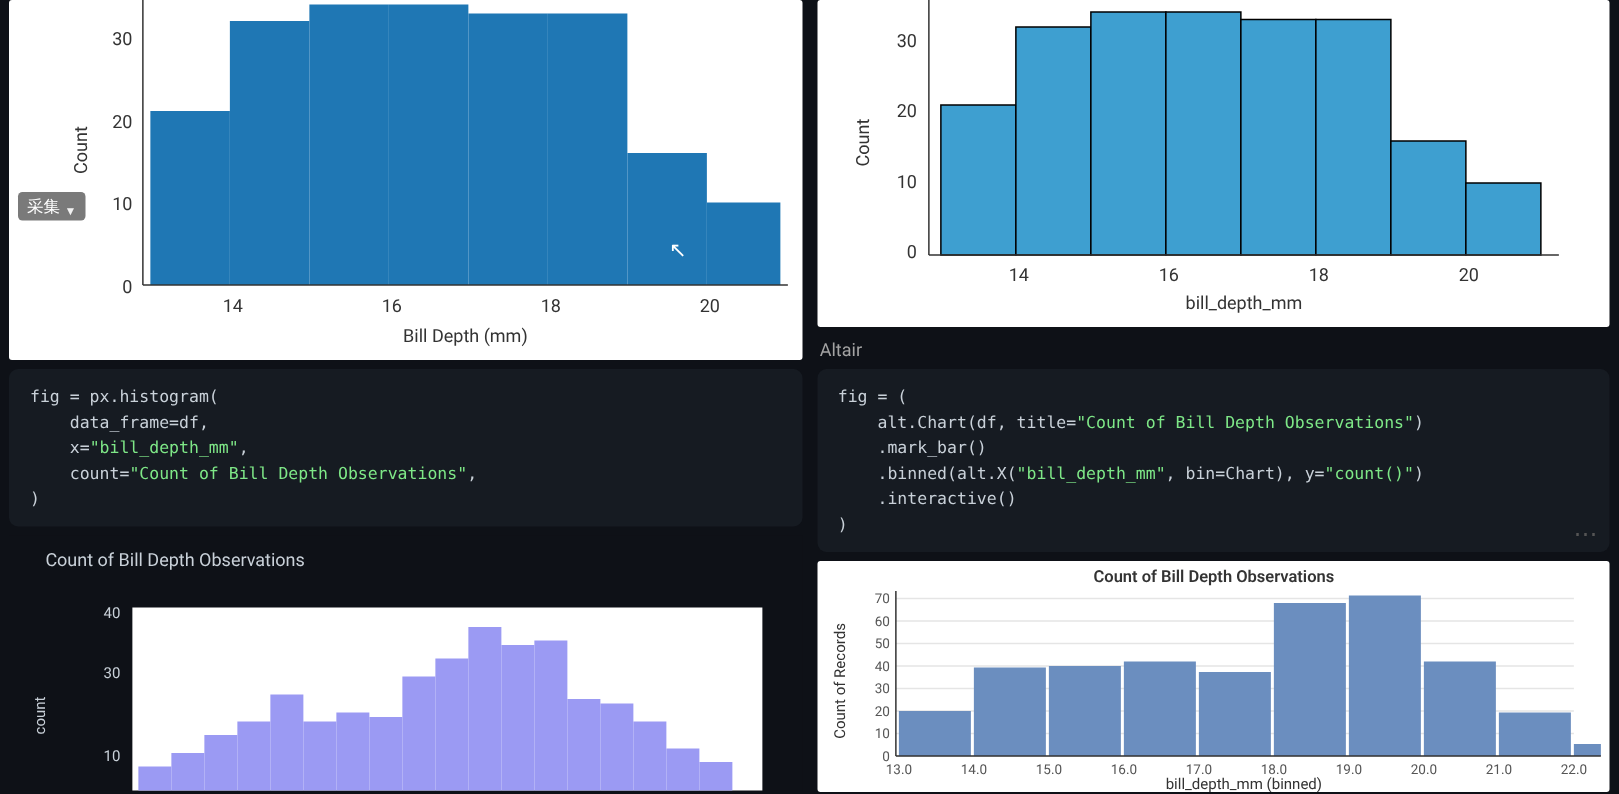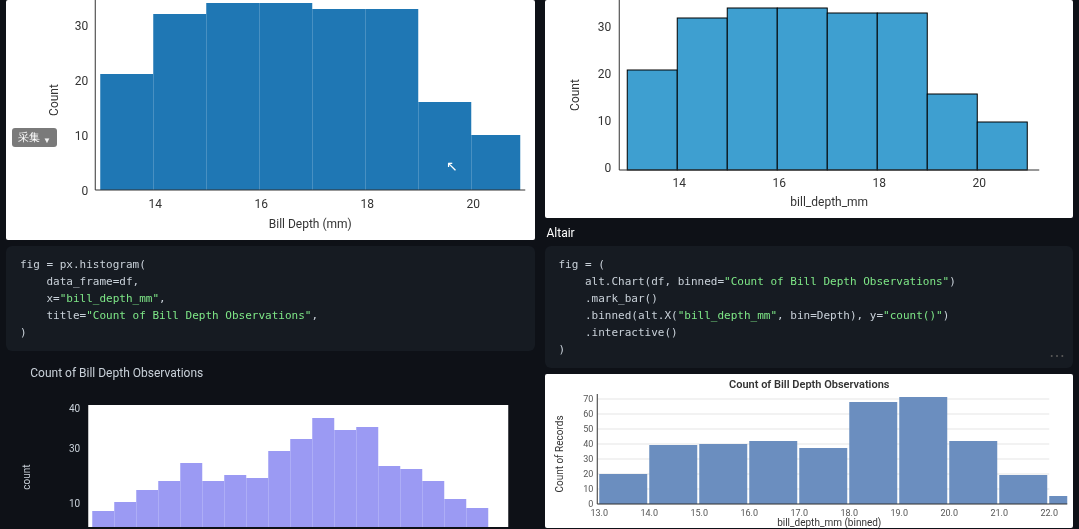--- a/index.html
+++ b/index.html
@@ -1,19 +1,19 @@
 <!DOCTYPE html>
 <html><head>
 <meta charset="utf-8">
 <style>
   html,body{margin:0;padding:0;background:#0e1117;color:#c9d1d9;font-family:-apple-system,BlinkMacSystemFont,"Segoe UI",Roboto,sans-serif;font-size:13px;overflow:hidden;width:1079px;height:529px}
   *{box-sizing:border-box}
   .page{display:grid;grid-template-columns:1fr 1fr;gap:10px;padding:0 6px;width:1079px;height:529px}
   .col{display:flex;flex-direction:column;gap:6px}
-  .caption{font-size:12px;color:#ffffff;margin:2px 0 0 2px}
+  .caption{font-size:12px;color:#a3a3a3;margin:2px 0 0 2px}
   
   .code{background:#161b22;border-radius:6px;padding:10px 14px;font-family:ui-monospace,Menlo,Consolas,monospace;font-size:11px;line-height:1.55;white-space:pre;color:#c9d1d9;overflow:hidden}
   .tok-str{color:#7ee787}
   
   .chart-card{background:#fff;border-radius:2px;position:relative}
   .chart-dark{background:#0e1117}
   
   .axis text{font-size:12px;fill:#333}
   .axis-dark text{fill:#c9d1d9;font-size:10px}
   .bar{fill:#1f77b4}
@@ -78,21 +78,21 @@
           <text x="463" y="208" text-anchor="middle">20</text>
           <text x="300" y="228" text-anchor="middle" class="axlabel">Bill Depth (mm)</text>
         </g>
       </svg>
     </div>
 
 
     <div class="code"><span><span>fig = px.histogram(</span></span>
     <span><span>data_frame=df,</span></span>
     <span><span>x=</span><span class="tok-str">"bill_depth_mm"</span><span>,</span></span>
-    <span><span>title=</span><span class="tok-str">"Count of Bill Depth Observations"</span><span>,</span></span>
+    <span><span>count=</span><span class="tok-str">"Count of Bill Depth Observations"</span><span>,</span></span>
 <span><span>)</span></span></div>
 
     <div class="chart-dark" style="height:170px;position:relative">
       <svg viewBox="0 0 520 170" width="100%" height="100%">
         <text x="20" y="20" class="chart-title-dark">Count of Bill Depth Observations</text>
 
         <g class="axis-dark">
           <text x="70" y="150" text-anchor="end">10</text>
           <text x="70" y="95" text-anchor="end">30</text>
           <text x="70" y="55" text-anchor="end">40</text>
@@ -159,23 +159,23 @@
           <text x="330" y="187" text-anchor="middle">18</text>
           <text x="430" y="187" text-anchor="middle">20</text>
           <text x="280" y="206" text-anchor="middle" class="axlabel">bill_depth_mm</text>
         </g>
       </svg>
     </div>
 
     <div class="caption">Altair</div>
 
     <div class="code"><span><span>fig = (</span></span>
-    <span><span>alt.Chart(df, binned=</span><span class="tok-str">"Count of Bill Depth Observations"</span><span>)</span></span>
+    <span><span>alt.Chart(df, title=</span><span class="tok-str">"Count of Bill Depth Observations"</span><span>)</span></span>
     <span><span>.mark_bar()</span></span>
-    <span><span>.binned(alt.X(</span><span class="tok-str">"bill_depth_mm"</span><span>, bin=Depth), y=</span><span class="tok-str">"count()"</span><span>)</span></span>
+    <span><span>.binned(alt.X(</span><span class="tok-str">"bill_depth_mm"</span><span>, bin=Chart), y=</span><span class="tok-str">"count()"</span><span>)</span></span>
     <span><span>.interactive()</span></span>
 <span><span>)</span></span></div>
 
     <span class="ellipsis-icon">⋯</span>
     <div class="chart-card" style="height:154px">
       <svg viewBox="0 0 520 154" width="100%" height="100%">
         <text x="260" y="14" text-anchor="middle" class="chart-title-sm">Count of Bill Depth Observations</text>
 
         <g class="grid">
           <line x1="48" x2="500" y1="130" y2="130"></line>

